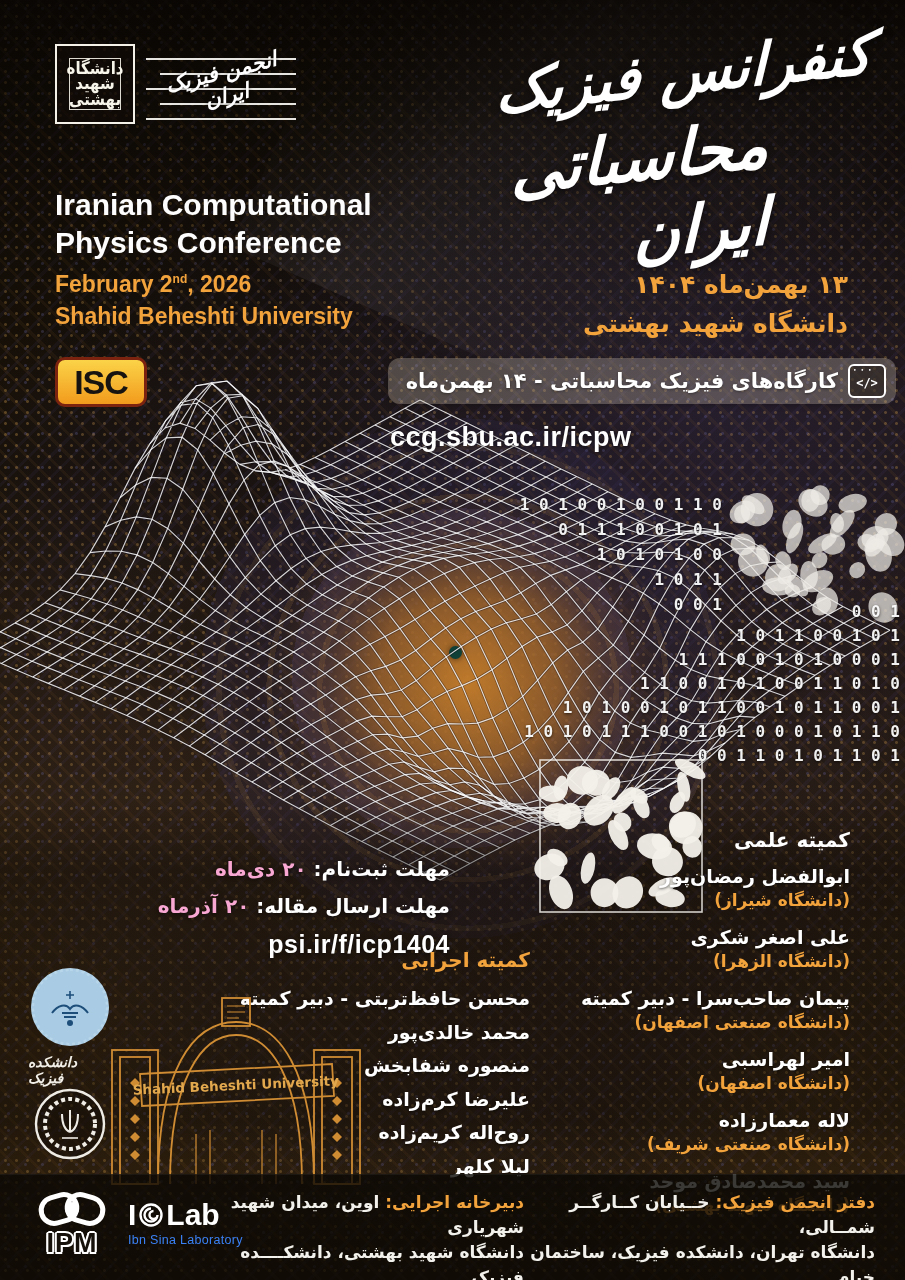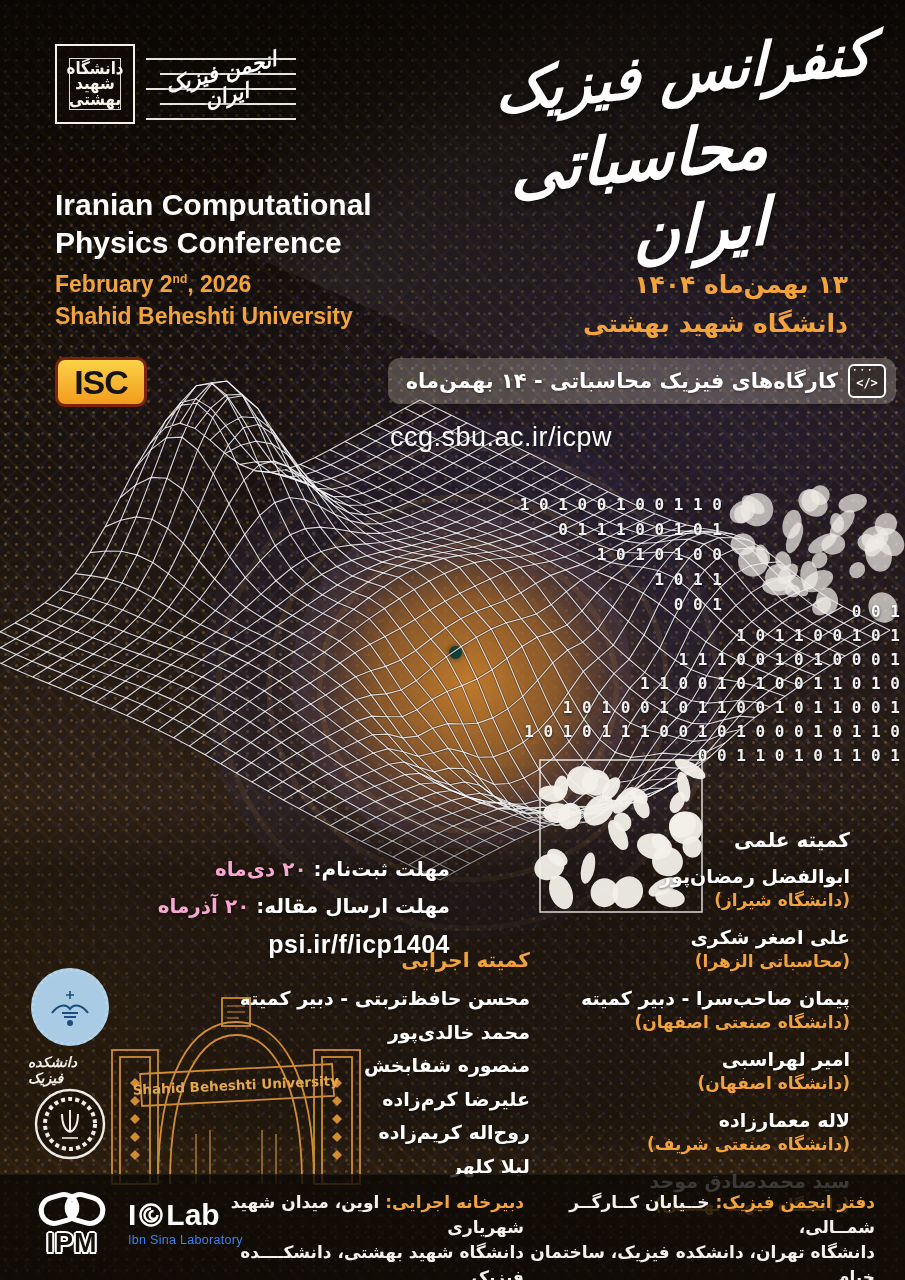--- a/index.html
+++ b/index.html
@@ -55,21 +55,21 @@
     font-family:"Liberation Sans",sans-serif;font-size:34px;font-weight:900;color:#161310;letter-spacing:-1px;box-sizing:border-box;}
   
   .workshop-pill{left:388px;top:358px;width:508px;height:46px;border-radius:12px;
     background:rgba(205,194,180,.30);display:flex;flex-direction:row;align-items:center;direction:rtl;
     gap:10px;padding:0 10px;box-sizing:border-box;box-shadow:0 1px 6px rgba(0,0,0,.25);}
   .code-icon{width:34px;height:30px;border:2px solid #fff;border-radius:6px;background:rgba(25,20,16,.55);
     display:flex;align-items:center;justify-content:center;position:relative;flex:0 0 auto;}
   .code-icon i{position:absolute;top:2px;left:3px;font-style:normal;font-size:6px;letter-spacing:1px;color:#fff;line-height:4px;}
   .code-icon b{font-family:"DejaVu Sans Mono",monospace;font-size:12px;color:#fff;margin-top:4px;}
   .pill-text{font-size:21px;font-weight:700;color:#fff;text-shadow:0 1px 3px rgba(0,0,0,.4);}
-  .ccg-url{left:390px;top:422px;font-family:"Liberation Sans",sans-serif;font-size:27px;font-weight:400;
+  .ccg-url{left:390px;top:422px;font-family:"Liberation Sans",sans-serif;font-size:27px;font-weight:700;
     color:#fff;letter-spacing:.5px;text-shadow:0 1px 4px rgba(0,0,0,.5);}
   
   .binary{font-family:"DejaVu Sans Mono",monospace;font-size:16px;font-weight:700;color:rgba(255,255,255,.94);
     text-align:right;text-shadow:0 1px 3px rgba(0,0,0,.65);}
   .binary-top{right:183px;top:492px;line-height:25px;}
   .binary-right{right:5px;top:600px;line-height:24px;}
   
   .deadlines{right:455px;top:851px;text-align:right;direction:rtl;}
   .deadlines .line{font-size:20px;font-weight:700;line-height:37px;color:#fff;text-shadow:0 1px 4px rgba(0,0,0,.6);}
   .deadlines .val{color:#f9a8d4;}
@@ -276,21 +276,21 @@
   </div>
 
   <div class="abs sci">
     <h3>کمیته علمی</h3>
     <div class="member">
       <div class="name">ابوالفضل رمضان‌پور</div>
       <div class="affil">(دانشگاه شیراز)</div>
     </div>
     <div class="member">
       <div class="name">علی اصغر شکری</div>
-      <div class="affil">(محاسباتی الزهرا)</div>
+      <div class="affil">(دانشگاه الزهرا)</div>
     </div>
     <div class="member">
       <div class="name">پیمان صاحب‌سرا - دبیر کمیته</div>
       <div class="affil">(دانشگاه صنعتی اصفهان)</div>
     </div>
     <div class="member">
       <div class="name">امیر لهراسبی</div>
       <div class="affil">(دانشگاه اصفهان)</div>
     </div>
     <div class="member">

